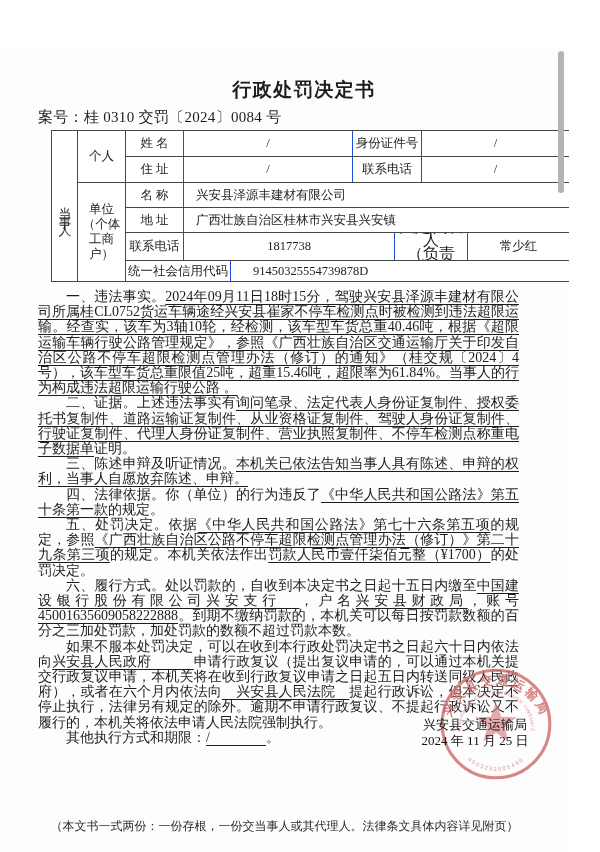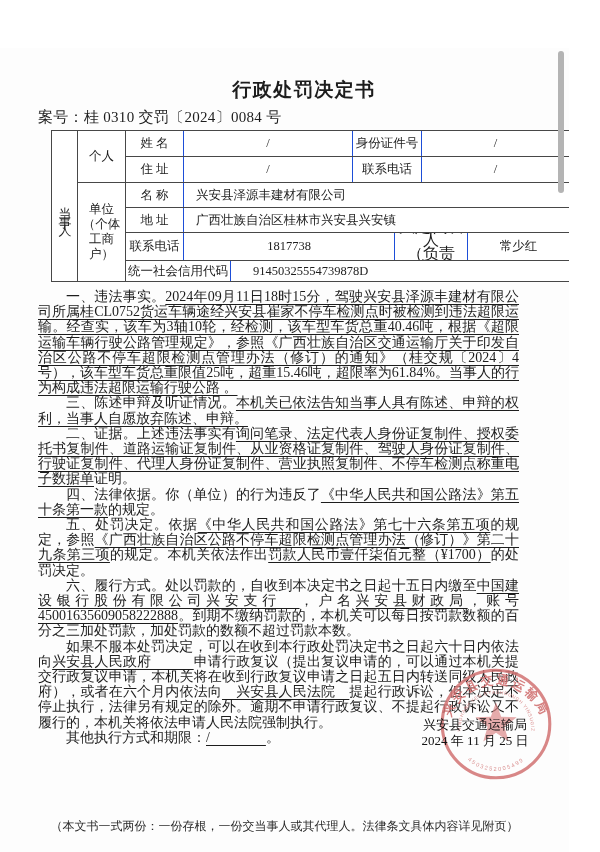--- a/index.html
+++ b/index.html
@@ -117,22 +117,22 @@
             <div class="cell" style="width:105px">统一社会信用代码</div>
             <div class="cell grow end left2">91450325554739878D</div>
           </div>
         </div>
       </div>
     </div>
   </div>
 
   <div class="bodytext" id="decision-body">
       <p><span>一、违法事实。</span><u>2024年09月11日18时15分，驾驶兴安县泽源丰建材有限公司所属桂CL0752货运车辆途经兴安县崔家不停车检测点时被检测到违法超限运输。经查实，该车为3轴10轮，经检测，该车型车货总重40.46吨，根据《超限运输车辆行驶公路管理规定》，参照《广西壮族自治区交通运输厅关于印发自治区公路不停车超限检测点管理办法（修订）的通知》（桂交规〔2024〕4号），该车型车货总重限值25吨，超重15.46吨，超限率为61.84%。当事人的行为构成违法超限运输行驶公路 。</u></p>
+      <p><span>二、证据。上述违法事实有</span><u>询问笔录、法定代表人身份证复制件、授权委托书复制件、道路运输证复制件、从业资格证复制件、驾驶人身份证复制件、行驶证复制件、代理人身份证复制件、营业执照复制件、不停车检测点称重电子数据单</u><span>证明。</span></p>
       <p><span>三、陈述申辩及听证情况。</span><u>本机关已依法告知当事人具有陈述、申辩的权利，当事人自愿放弃陈述、申辩。</u></p>
-      <p><span>二、证据。上述违法事实有</span><u>询问笔录、法定代表人身份证复制件、授权委托书复制件、道路运输证复制件、从业资格证复制件、驾驶人身份证复制件、行驶证复制件、代理人身份证复制件、营业执照复制件、不停车检测点称重电子数据单</u><span>证明。</span></p>
       <p><span>四、法律依据。你（单位）的行为违反了</span><u>《中华人民共和国公路法》第五十条第一款</u><span>的规定。</span></p>
       <p><span>五、处罚决定。依据</span><u>《中华人民共和国公路法》第七十六条第五项</u><span>的规定，参照</span><u>《广西壮族自治区公路不停车超限检测点管理办法（修订）》第二十九条第三项</u><span>的规定。本机关依法作出</span><u>罚款人民币壹仟柒佰元整（¥1700）</u><span>的处罚决定。</span></p>
       <p><span>六、履行方式。处以罚款的，自收到本决定书之日起十五日内缴至</span><u>中国建设银行股份有限公司兴安支行　</u><span>，户名</span><u>兴安县财政局</u><span>，账号 </span><u>45001635609058222888</u><span>。到期不缴纳罚款的，本机关可以每日按罚款数额的百分之三加处罚款，加处罚款的数额不超过罚款本数。</span></p>
       <p><span>如果不服本处罚决定，可以在收到本行政处罚决定书之日起六十日内依法向</span><u>兴安县人民政府　　　</u><span>申请行政复议（提出复议申请的，可以通过本机关提交行政复议申请，本机关将在收到行政复议申请之日起五日内转送同级人民政府），或者在六个月内依法向</span><u>　兴安县人民法院　</u><span>提起行政诉讼，但本决定不停止执行，法律另有规定的除外。逾期不申请行政复议、不提起行政诉讼又不履行的，本机关将依法申请人民法院强制执行。</span></p>
       <p><span>其他执行方式和期限：</span><u>/　　　　</u><span>。</span></p>
     </div>
 
   <div class="stamp">
     <svg viewBox="0 0 116 116" width="120" height="120">
       <defs>

